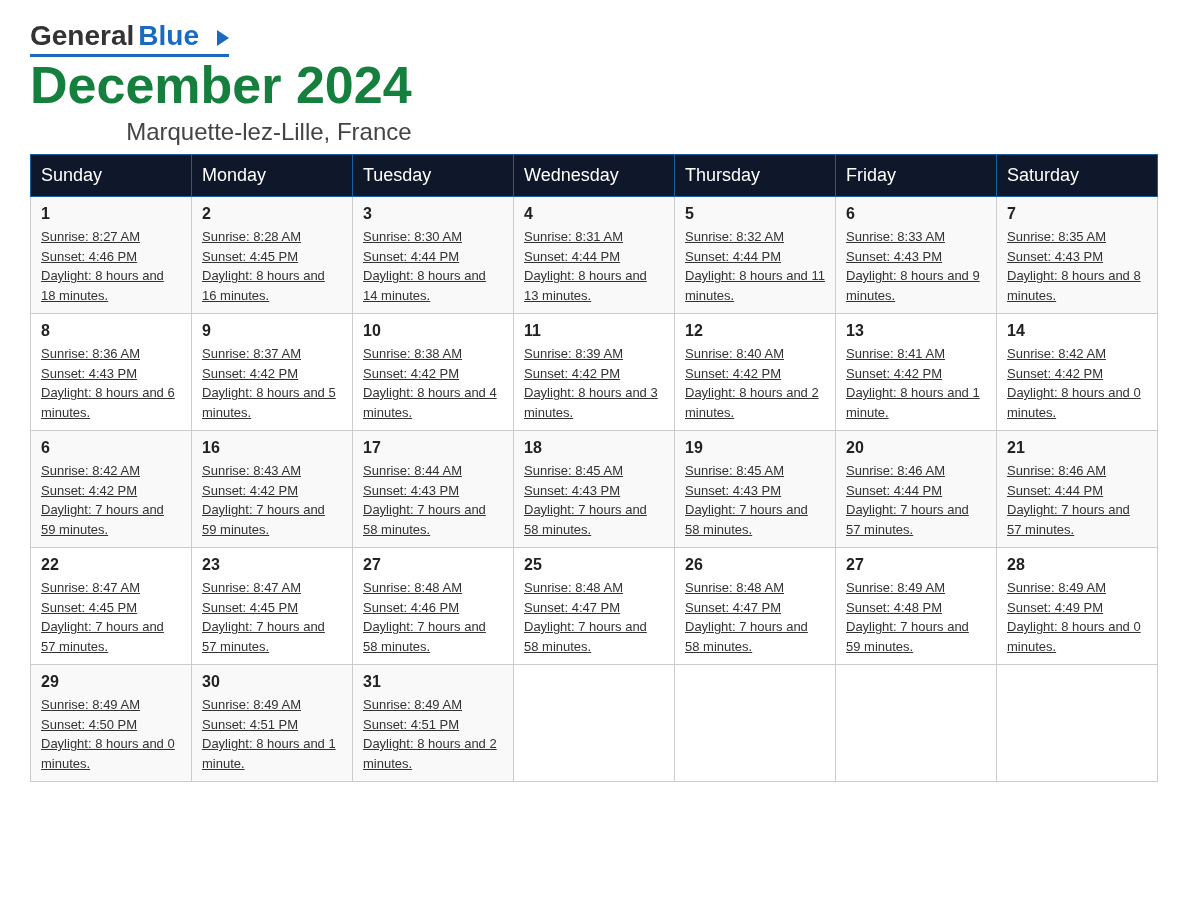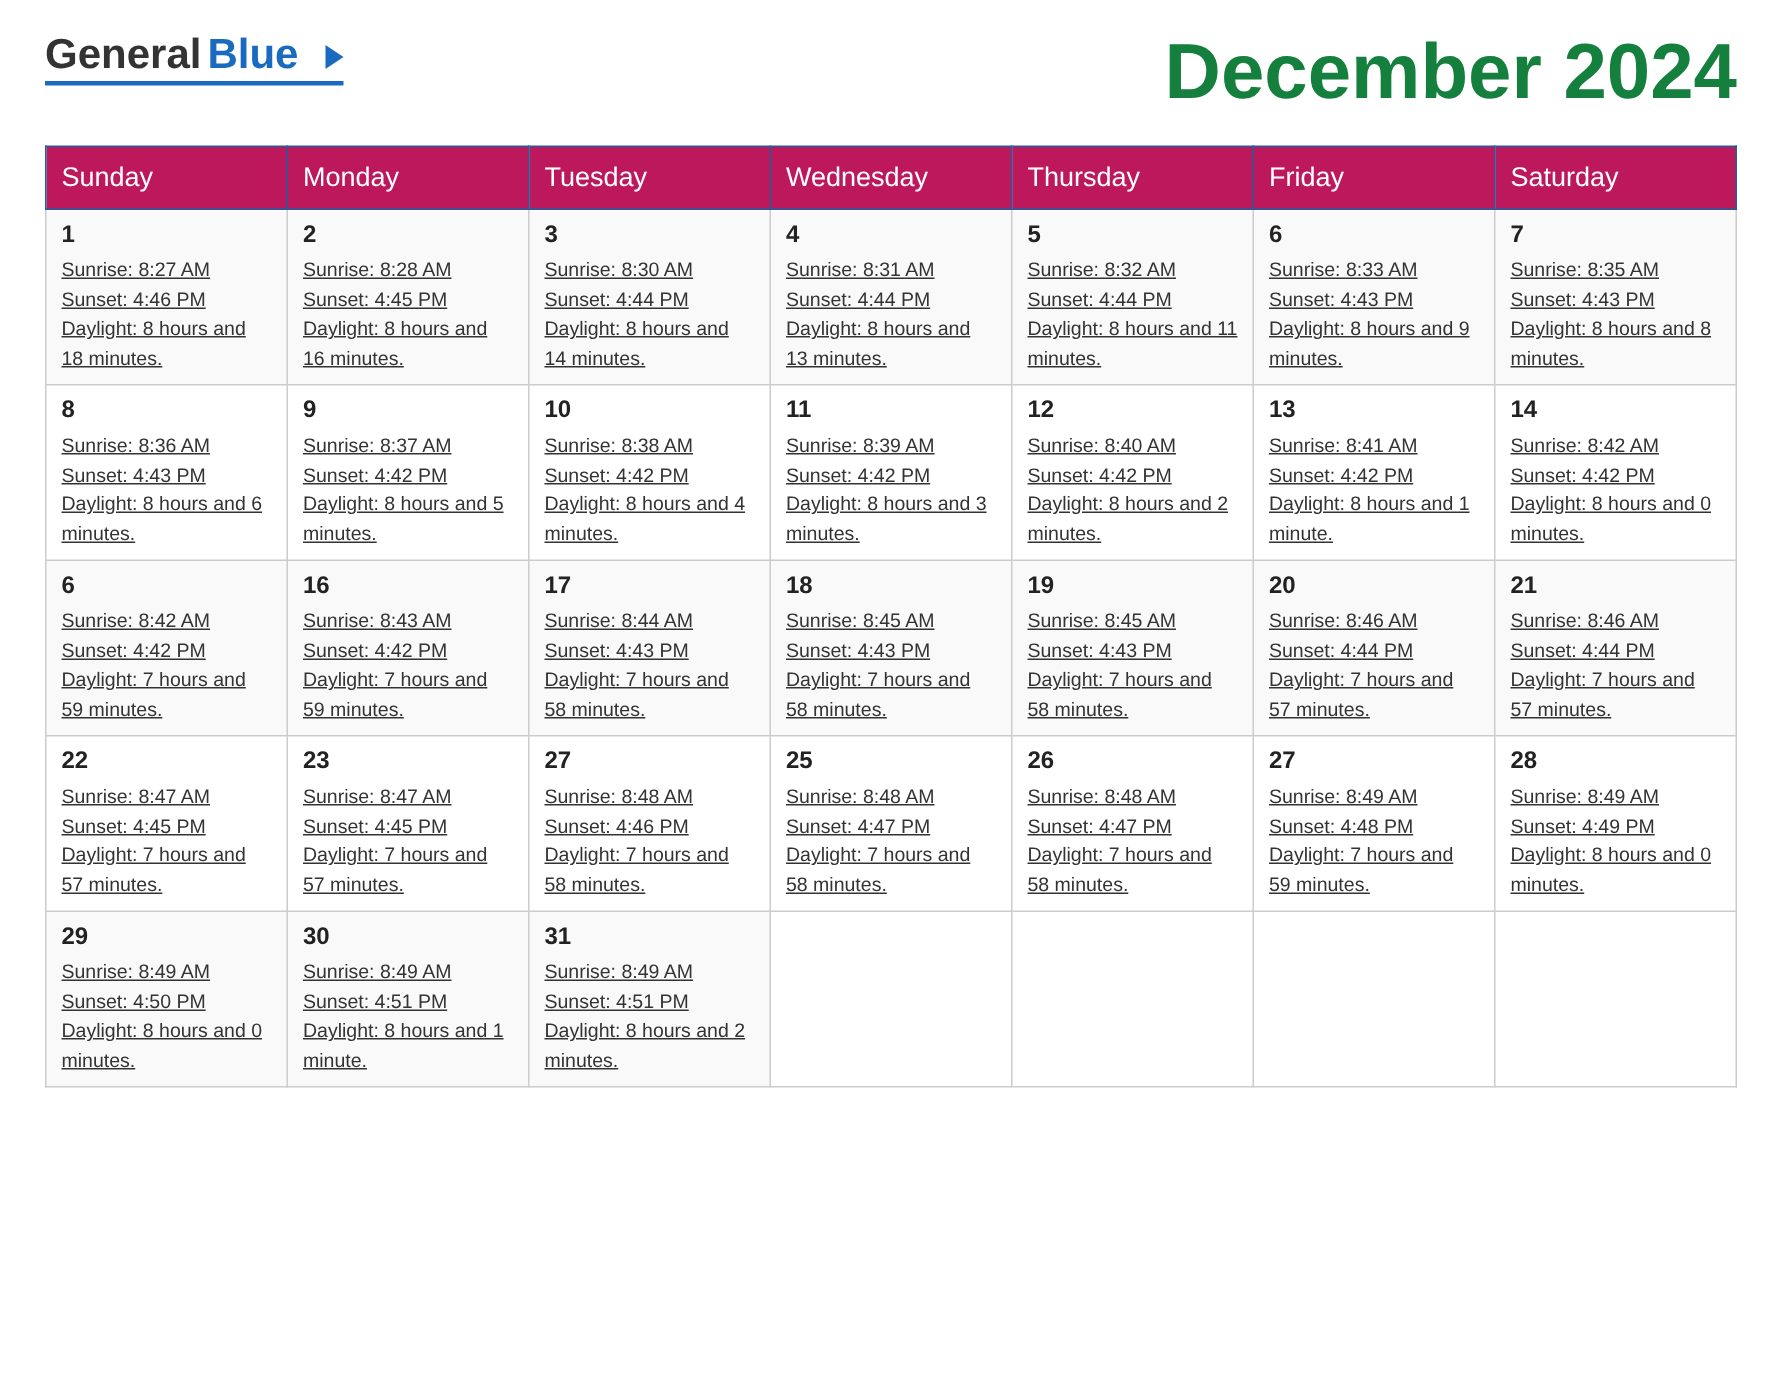--- a/index.html
+++ b/index.html
@@ -7,21 +7,22 @@
       font-family: Arial, sans-serif;
       background: #fff;
       width: 1188px;
       min-height: 918px;
       padding: 20px 30px;
     }
     .header {
       display: flex;
       justify-content: space-between;
       align-items: flex-start;
-      margin-bottom: 20px;
+      margin-bottom: 8px;
+      flex-direction: column;
     }
     .logo {
       display: flex;
       flex-direction: column;
       align-items: flex-start;
     }
     .logo-text {
       font-size: 28px;
       font-weight: bold;
       color: #333;
@@ -48,21 +49,21 @@
       font-size: 24px;
       color: #444;
       margin-top: 4px;
     }
     table {
       width: 100%;
       border-collapse: collapse;
       table-layout: fixed;
     }
     thead tr th {
-      background: #be185d;
+      background: #0f172a;
       color: #fff;
       font-size: 18px;
       font-weight: normal;
       padding: 10px 10px;
       text-align: left;
       border: 1px solid #1a5fa0;
     }
     tbody tr td {
       vertical-align: top;
       padding: 8px 10px;
@@ -103,20 +104,21 @@
       <span>General</span>
       <span style="display:inline-flex;align-items:center;gap:16px;">
         <span style="color:#1a6bbf;">Blue</span>
         <span style="display:inline-block;width:0;height:0;border-top:8px solid transparent;border-bottom:8px solid transparent;border-left:12px solid #1a6bbf;margin-left:2px;margin-top:3px;"></span>
       </span>
     </div>
     <div class="logo-line"></div>
   </div>
   <div class="title-block">
     <div class="month-year">December 2024</div>
+    <div class="location">Marquette-lez-Lille, France</div>
   </div>
 </div>
 
 <table>
   <thead>
     <tr>
     <th>Sunday</th>
         <th>Monday</th>
         <th>Tuesday</th>
         <th>Wednesday</th>

